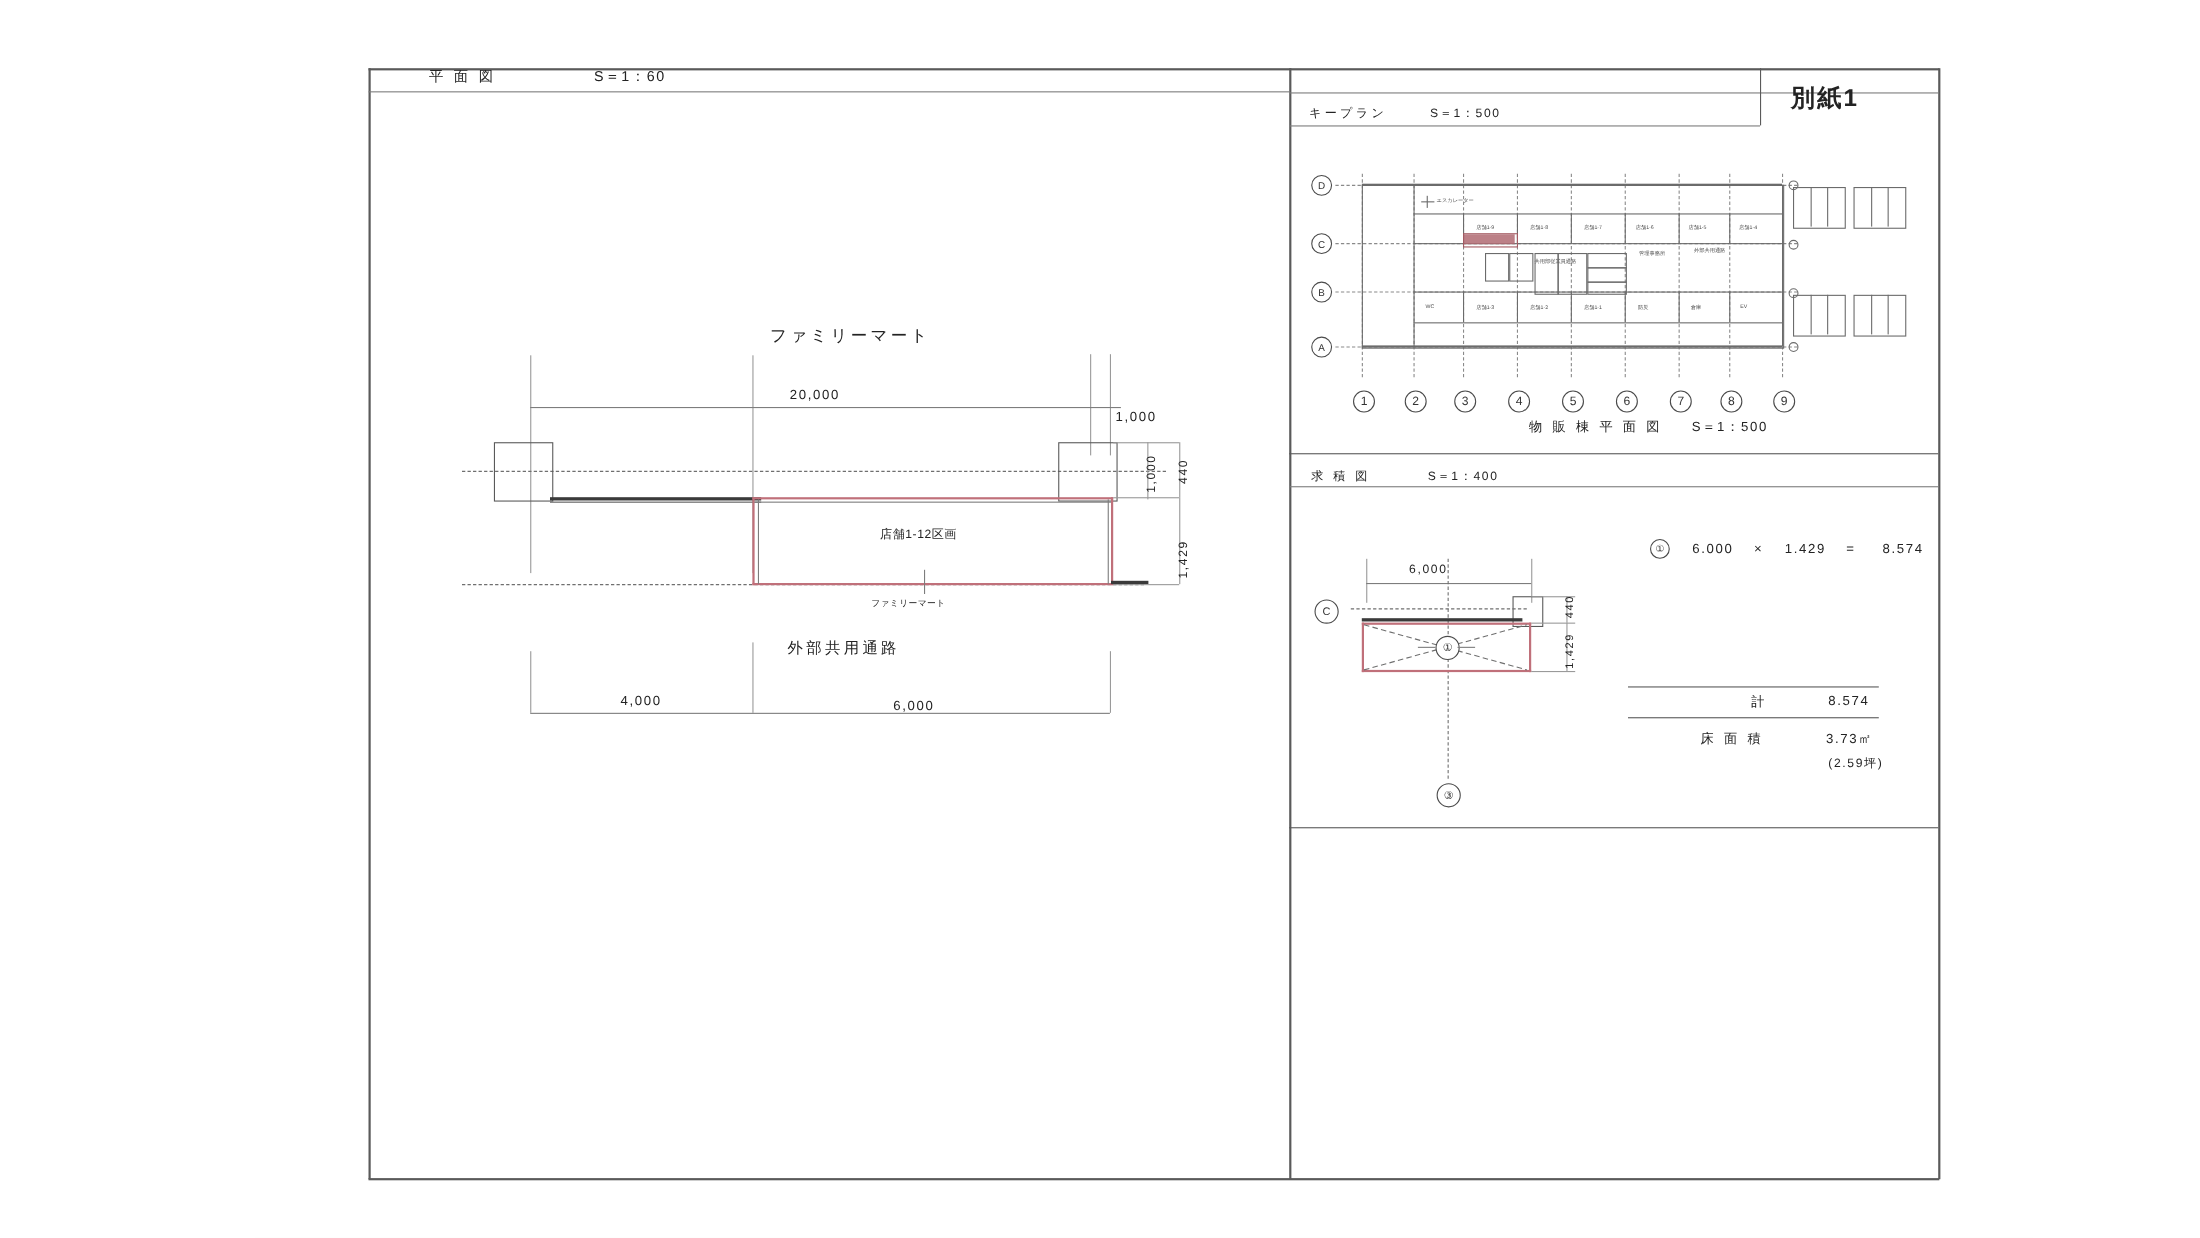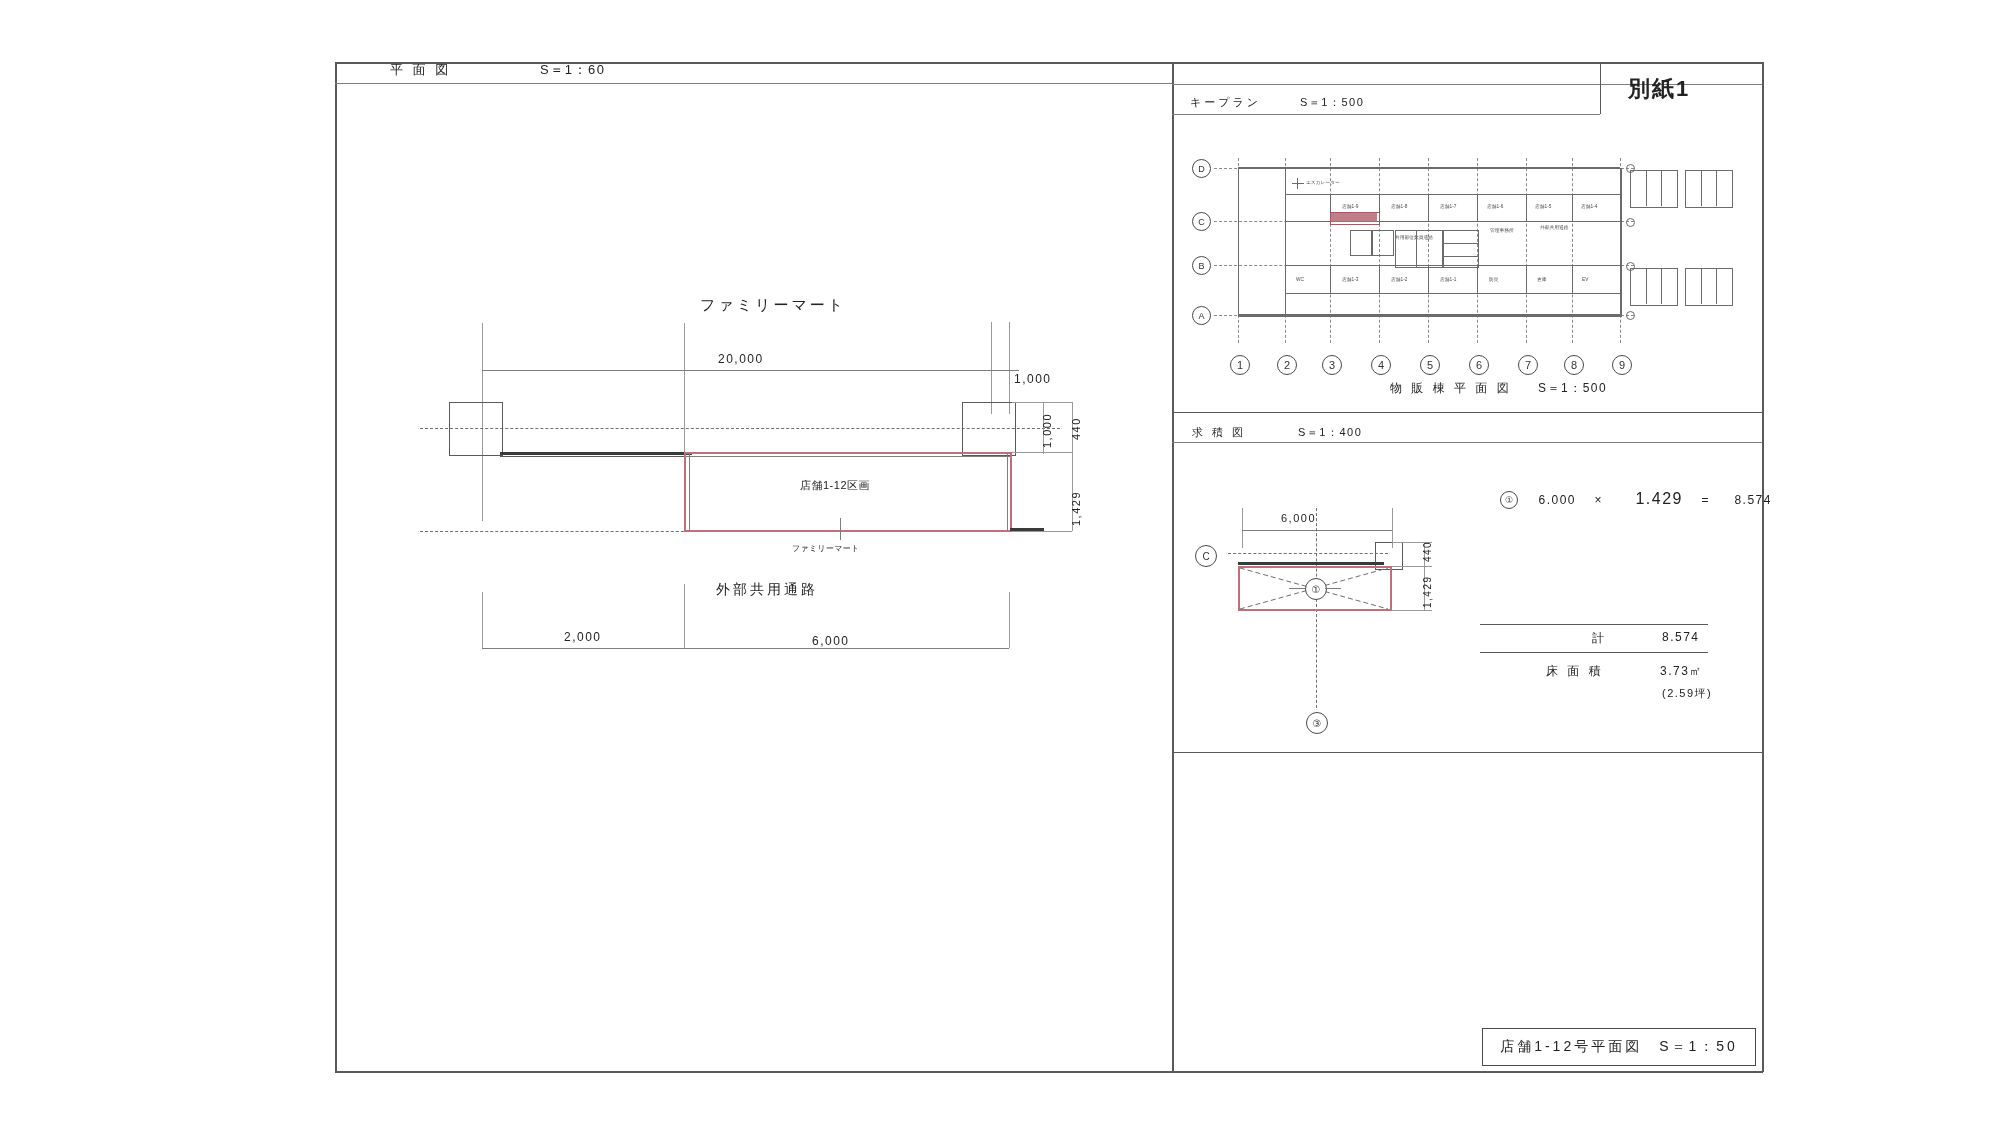--- a/index.html
+++ b/index.html
@@ -112,21 +112,21 @@
   <div class="txt mono vert" style="left:1041px;top:448px;font-size:11px;transform:rotate(-90deg);">1,000</div>
   <div class="txt mono vert" style="left:1070px;top:440px;font-size:11px;transform:rotate(-90deg);">440</div>
   <div class="txt mono vert" style="left:1070px;top:526px;font-size:11px;transform:rotate(-90deg);">1,429</div>
 
   <div class="txt jp" style="left:716px;top:581px;font-size:14px;">外部共用通路</div>
 
   <div class="ln vl vthin" style="left:482px;top:592px;width:1px;height:56px;"></div>
   <div class="ln vl vthin" style="left:684px;top:584px;width:1px;height:64px;"></div>
   <div class="ln vl vthin" style="left:1009px;top:592px;width:1px;height:56px;"></div>
   <div class="ln hl thin" style="left:482px;top:648px;width:527px;height:1px;"></div>
-  <div class="txt mono" style="left:564px;top:630px;font-size:12px;">2,000</div>
+  <div class="txt mono" style="left:564px;top:630px;font-size:12px;">4,000</div>
   <div class="txt mono" style="left:812px;top:634px;font-size:12px;">6,000</div>
 
   <div class="ln hl thin" style="left:1172px;top:84px;width:590px;height:1px;"></div>
   <div class="ln hl thin" style="left:1172px;top:114px;width:428px;height:1px;"></div>
   <div class="ln hl" style="left:1172px;top:412px;width:590px;height:1.4px;"></div>
   <div class="ln hl thin" style="left:1172px;top:442px;width:590px;height:1px;"></div>
   <div class="ln hl" style="left:1172px;top:752px;width:590px;height:1.4px;"></div>
 
   <div class="ln vl" style="left:1600px;top:62px;width:1.4px;height:52px;"></div>
   <div class="txt jp" style="left:1628px;top:74px;font-size:22px;font-weight:bold;letter-spacing:2px;">別紙1</div>
@@ -287,31 +287,28 @@
   <div class="ln vl vthin" style="left:1424px;top:566px;width:1px;height:44px;"></div>
   <div class="txt mono vert" style="left:1422px;top:562px;font-size:10px;transform:rotate(-90deg);">440</div>
   <div class="txt mono vert" style="left:1422px;top:608px;font-size:10px;transform:rotate(-90deg);">1,429</div>
 
   <div class="circ" style="left:1306px;top:712px;width:20px;height:20px;font-size:10px;">③</div>
 
   <div class="tblrow" style="left:1500px;top:490px;">
     <span class="circ" style="position:relative;display:inline-flex;width:16px;height:16px;font-size:9px;vertical-align:middle;">①</span>
     <span class="txt mono" style="position:relative;margin-left:16px;font-size:12px;">6.000</span>
     <span class="txt mono" style="position:relative;margin-left:14px;font-size:12px;">×</span>
-    <span class="txt mono" style="position:relative;margin-left:28px;font-size:16px;">1.429</span>
+    <span class="txt mono" style="position:relative;margin-left:15px;font-size:12px;">1.429</span>
     <span class="txt mono" style="position:relative;margin-left:14px;font-size:12px;">=</span>
     <span class="txt mono" style="position:relative;margin-left:20px;font-size:12px;">8.574</span>
   </div>
 
   <div class="ln hl" style="left:1480px;top:624px;width:228px;height:1.2px;"></div>
   <div class="txt jp" style="left:1592px;top:630px;font-size:12px;">計</div>
   <div class="txt mono" style="left:1662px;top:630px;font-size:12px;">8.574</div>
   <div class="ln hl" style="left:1480px;top:652px;width:228px;height:1.2px;"></div>
 
   <div class="txt jp" style="left:1546px;top:663px;font-size:12px;">床 面 積</div>
   <div class="txt mono" style="left:1660px;top:663px;font-size:12px;">3.73㎡</div>
   <div class="txt mono" style="left:1662px;top:686px;font-size:11px;">(2.59坪)</div>
 
-  <div class="badge" style="left:1482px;top:1028px;width:272px;height:36px;">
-    <span class="txt jp" style="position:relative;left:auto;top:auto;font-size:14px;">店舗1-12号平面図　S＝1：50</span>
-  </div>
 
 </div>
 
 </body></html>

